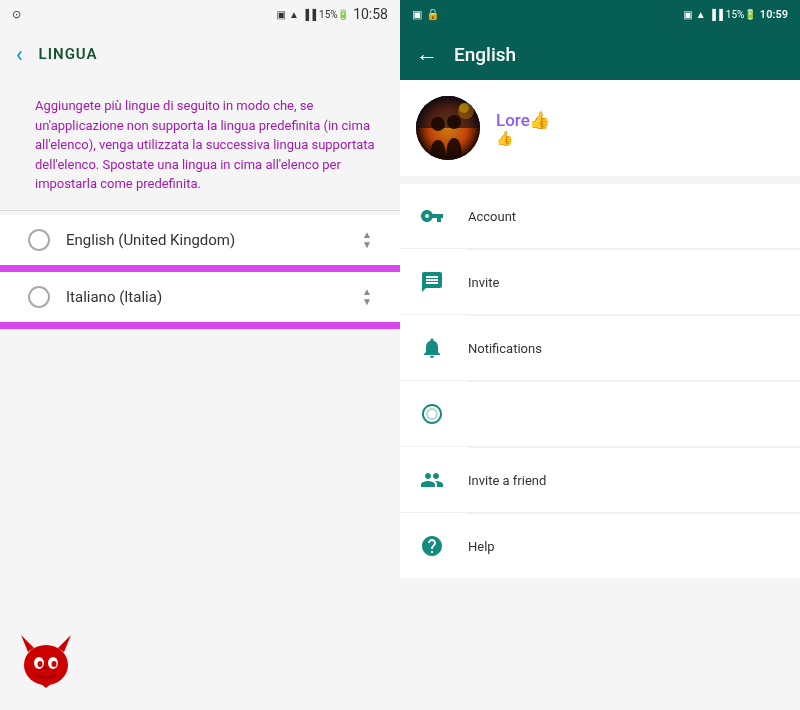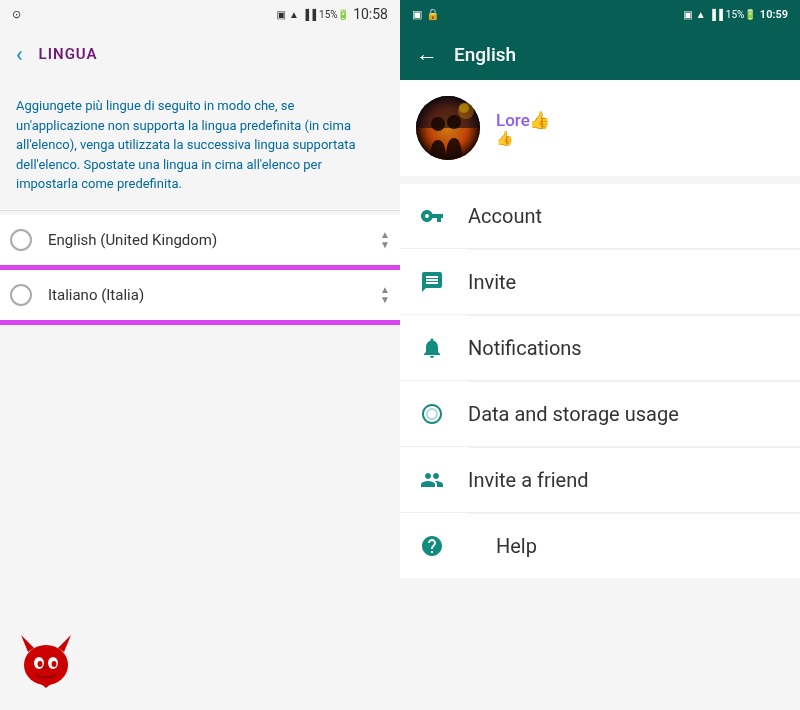--- a/index.html
+++ b/index.html
@@ -61,47 +61,48 @@
 
     .back-arrow {
       color: #0088cc;
       font-size: 22px;
       cursor: pointer;
     }
 
     .screen-title {
       font-size: 15px;
       font-weight: 600;
-      color: #701a75;
+      color: #14532d;
       letter-spacing: 1px;
     }
 
     .description-box {
       padding: 16px 16px 12px 16px;
       background: #f5f5f5;
     }
 
     .description-text {
       font-size: 13px;
-      color: #0369a1;
+      color: #a21caf;
       line-height: 1.5;
+      margin-left: 19px;
     }
 
     .divider {
       height: 1px;
       background: #ddd;
       margin: 4px 0;
     }
 
     .language-item {
       display: flex;
       align-items: center;
-      padding: 14px 10px;
+      padding: 14px 28px;
       background: white;
-      border-bottom: 5px solid #d946ef;
+      border-bottom: 7px solid #d946ef;
     }
 
     .radio-circle {
       width: 22px;
       height: 22px;
       border-radius: 50%;
       border: 2px solid #aaa;
       margin-right: 16px;
       flex-shrink: 0;
     }
@@ -238,37 +239,36 @@
     .menu-item {
       display: flex;
       align-items: center;
       padding: 16px 16px;
       border-bottom: 1px solid #f0f0f0;
       cursor: pointer;
     }
 
     .menu-item:last-child {
       border-bottom: none;
-      gap: 28px;
     }
 
     .menu-icon {
       width: 32px;
       height: 32px;
       display: flex;
       align-items: center;
       justify-content: center;
       margin-right: 20px;
       color: #075e54;
       font-size: 20px;
       flex-shrink: 0;
     }
 
     .menu-label {
-      font-size: 20px;
+      font-size: 13px;
       color: #333;
     }
 
     
     .icon-svg {
       width: 24px;
       height: 24px;
       fill: #128c7e;
     }
   </style>
@@ -429,21 +429,20 @@
 
     <div style="height:1px;background:#f0f0f0;margin-left:68px;"></div>
 
     <div class="menu-item">
       <div class="menu-icon">
         <svg class="icon-svg" viewBox="0 0 24 24" xmlns="http://www.w3.org/2000/svg">
           <path d="M12 2C6.48 2 2 6.48 2 12s4.48 10 10 10 10-4.48 10-10S17.52 2 12 2zm0 18c-4.42 0-8-3.58-8-8s3.58-8 8-8 8 3.58 8 8-3.58 8-8 8z"></path>
           <path d="M12 6c-3.31 0-6 2.69-6 6s2.69 6 6 6 6-2.69 6-6-2.69-6-6-6zm0 10c-2.21 0-4-1.79-4-4s1.79-4 4-4 4 1.79 4 4-1.79 4-4 4z" opacity="0.3"></path>
         </svg>
       </div>
-      <span class="menu-label">Data and storage usage</span>
     </div>
 
     <div style="height:1px;background:#f0f0f0;margin-left:68px;"></div>
 
     <div class="menu-item">
       <div class="menu-icon">
         <svg class="icon-svg" viewBox="0 0 24 24" xmlns="http://www.w3.org/2000/svg">
           <path d="M16 11c1.66 0 2.99-1.34 2.99-3S17.66 5 16 5c-1.66 0-3 1.34-3 3s1.34 3 3 3zm-8 0c1.66 0 2.99-1.34 2.99-3S9.66 5 8 5C6.34 5 5 6.34 5 8s1.34 3 3 3zm0 2c-2.33 0-7 1.17-7 3.5V19h14v-2.5c0-2.33-4.67-3.5-7-3.5zm8 0c-.29 0-.62.02-.97.05 1.16.84 1.97 1.97 1.97 3.45V19h6v-2.5c0-2.33-4.67-3.5-7-3.5z"></path>
         </svg>
       </div>

